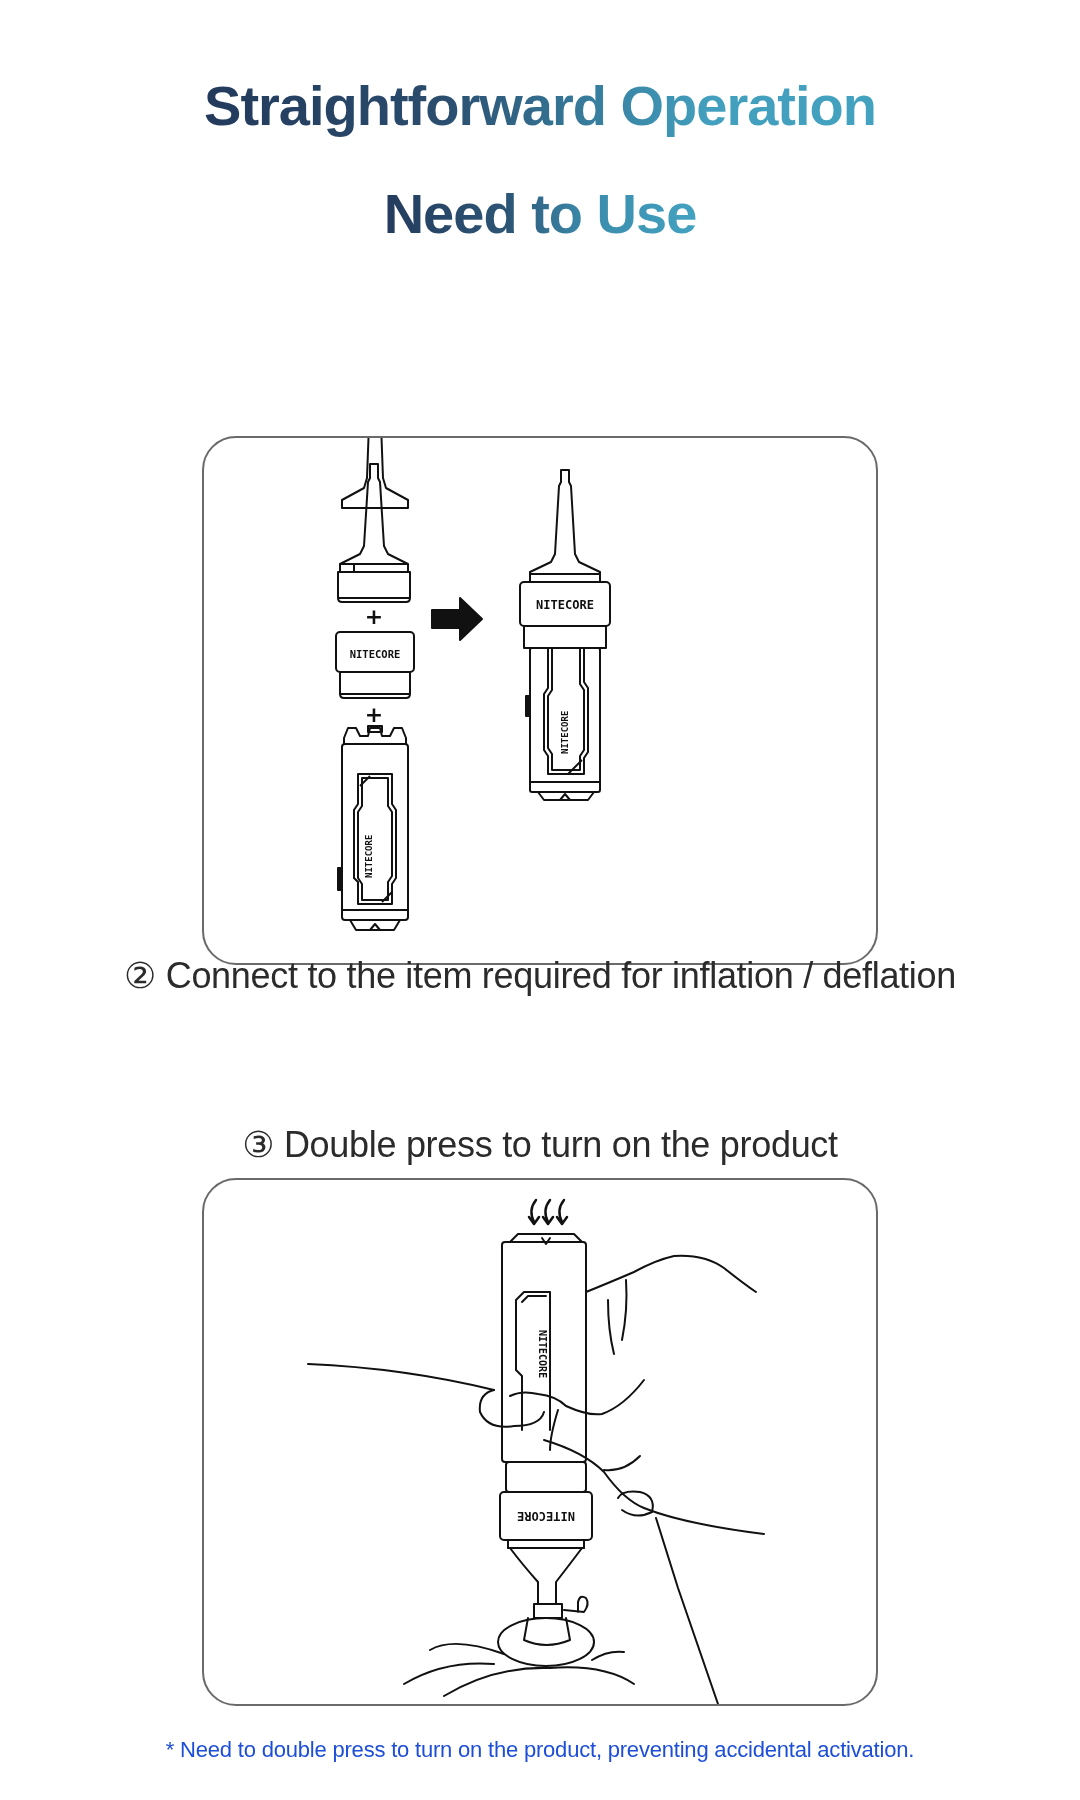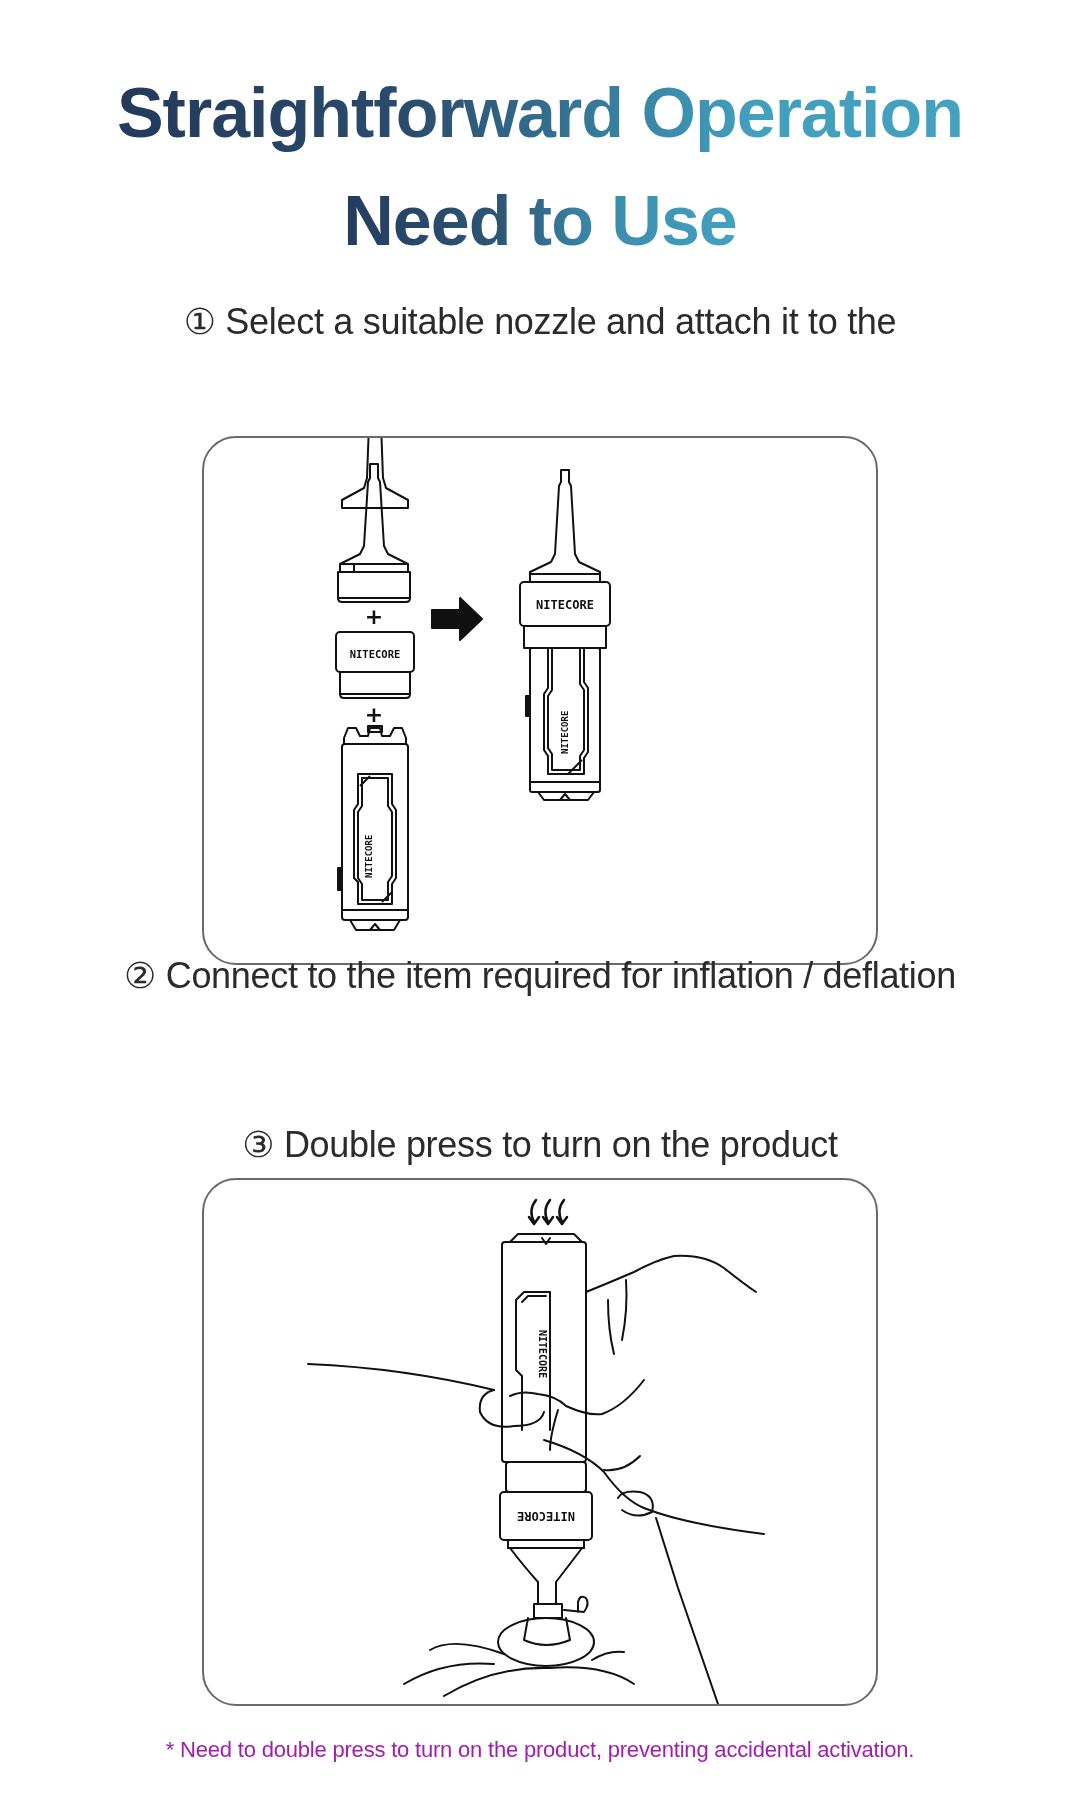--- a/index.html
+++ b/index.html
@@ -1,19 +1,19 @@
 <!DOCTYPE html>
 <html><head>
 <meta charset="utf-8">
 <style>
   html, body { margin:0; padding:0; background:#ffffff; }
   body { width:1080px; height:1800px; position:relative; overflow:hidden;
          font-family:"Liberation Sans", "DejaVu Sans", sans-serif; }
   .title-line { position:absolute; left:0; width:1080px; text-align:center;
-    font-family:"Liberation Sans", sans-serif; font-weight:700; font-size:70px;
+    font-family:"Liberation Sans", sans-serif; font-weight:700; font-size:56px;
     letter-spacing:-1px; line-height:1; }
   .title-line span.grad {
     background: linear-gradient(90deg, #233a5b 0%, #2a4c6d 35%, #3a86a6 62%, #429fbd 75%, #43a2c0 100%);
     -webkit-background-clip:text; background-clip:text; color:transparent;
   }
   #title1 { top:78px; }
   #title2 { top:186px; }
   #title2 span.grad {
     background: linear-gradient(90deg, #243c5d 0%, #2d5676 40%, #3b8bac 65%, #43a2c0 100%);
     -webkit-background-clip:text; background-clip:text; color:transparent;
@@ -23,33 +23,32 @@
     line-height:48px; letter-spacing:-0.3px; }
   #step1 { top:298px; }
   #step2 { top:952px; }
   #step3 { top:1121px; }
   .card { position:absolute; left:202px; width:672px; border:2.5px solid #6a6a6a;
     border-radius:34px; background:#fff; }
   #card1 { top:436px; height:525px; }
   #card2 { top:1178px; height:524px; }
   .card svg { position:absolute; left:0; top:0; }
   #footnote { position:absolute; left:0; width:1080px; top:1737px; text-align:center;
-    font-family:"Liberation Sans", sans-serif; font-size:22px; color:#a21caf; letter-spacing:-0.2px; }
+    font-family:"Liberation Sans", sans-serif; font-size:22px; color:#1d4ed8; letter-spacing:-0.2px; }
   .brand { font-family:"DejaVu Sans Mono", monospace; font-weight:700; }
 </style>
 </head>
 <body>
 
 <div>
   <div id="title1" class="title-line"><span class="grad">Straightforward Operation</span></div>
   <div id="title2" class="title-line"><span class="grad">Need to Use</span></div>
 </div>
 
 <div id="step1" class="step">
-  <div>① Select a suitable nozzle and attach it to the</div>
 </div>
 
 <div id="card1" class="card">
   <svg width="672" height="525" viewBox="0 0 672 525" fill="none" stroke="#111" stroke-width="2" stroke-linejoin="round">
 
     <g>
       <rect x="166" y="-32" width="8" height="0"></rect>
       <path d="M167 -30 L167 -30"></path>
       <path d="M166 -30"></path>
 

